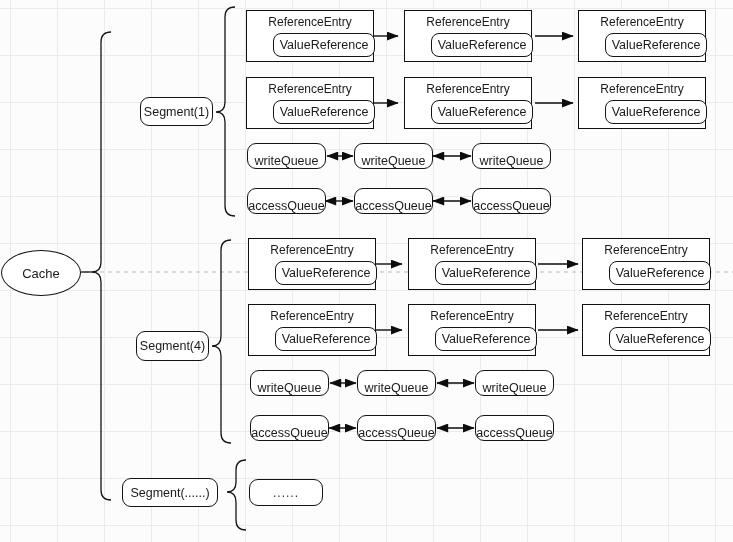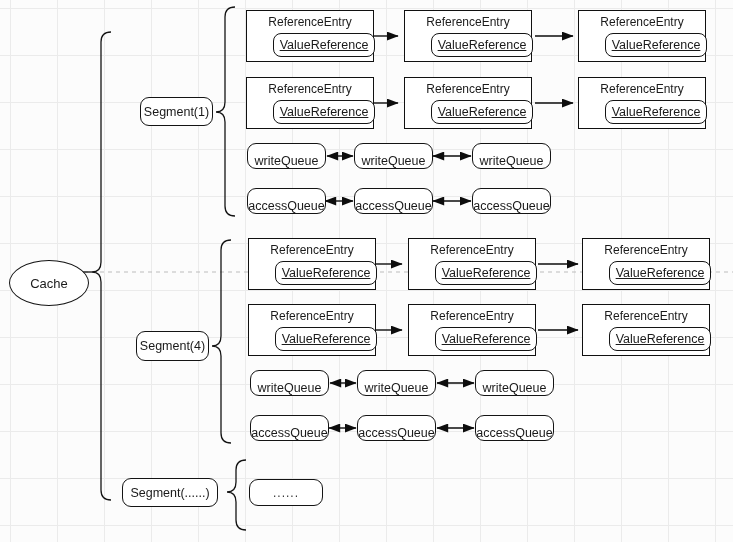--- a/index.html
+++ b/index.html
@@ -61,21 +61,20 @@
     box-sizing:border-box;
     border:1.2px solid #141414;
     border-radius:8px;
     background:#fff;
     font-size:12.5px;
     color:#1b1b1b;
     display:flex;
     align-items:center;
     justify-content:center;
     white-space:nowrap;
-    text-decoration:underline;
   }
   .queue-node{
     border:1.2px solid #141414;
     border-radius:9px;
     font-size:12.5px;
     align-items:flex-end;
   }
   .dots-node{
     border:1.2px solid #141414;
     border-radius:9px;
@@ -133,21 +132,21 @@
     <line x1="376" y1="330" x2="402" y2="330" stroke="#0d0d0d" stroke-width="1.4" marker-end="url(#ah)"></line>
     <line x1="538" y1="330" x2="578" y2="330" stroke="#0d0d0d" stroke-width="1.4" marker-end="url(#ah)"></line>
 
     <line x1="330" y1="383" x2="356" y2="383" stroke="#0d0d0d" stroke-width="1.4" marker-start="url(#ahr)" marker-end="url(#ah)"></line>
     <line x1="437" y1="383" x2="474" y2="383" stroke="#0d0d0d" stroke-width="1.4" marker-start="url(#ahr)" marker-end="url(#ah)"></line>
 
     <line x1="329" y1="428" x2="356" y2="428" stroke="#0d0d0d" stroke-width="1.4" marker-start="url(#ahr)" marker-end="url(#ah)"></line>
     <line x1="437" y1="428" x2="474" y2="428" stroke="#0d0d0d" stroke-width="1.4" marker-start="url(#ahr)" marker-end="url(#ah)"></line>
   </svg>
 
-  <div class="node ellipse-node" style="left:1px;top:260px;width:80px;height:46px;margin-left:8px;">
+  <div class="node ellipse-node" style="left:1px;top:250px;width:80px;height:46px;">
     <span>Cache</span>
   </div>
 
   <div class="node seg-node" style="left:140px;top:97px;width:73px;height:29px;">
     <span>Segment(1)</span>
   </div>
   <div class="node seg-node" style="left:136px;top:331px;width:73px;height:30px;">
     <span>Segment(4)</span>
   </div>
   <div class="node seg-node" style="left:122px;top:478px;width:96px;height:29px;">

